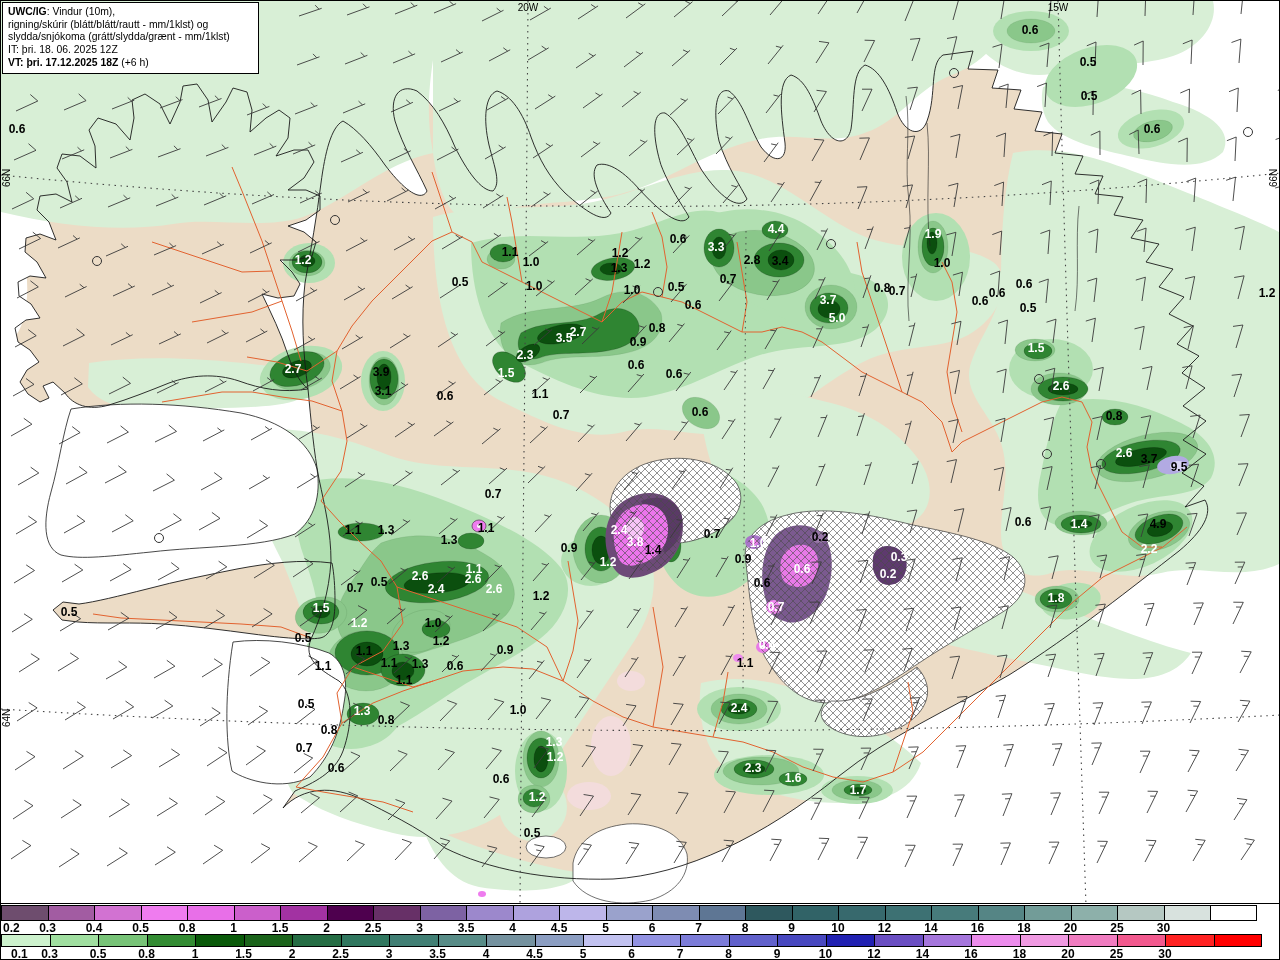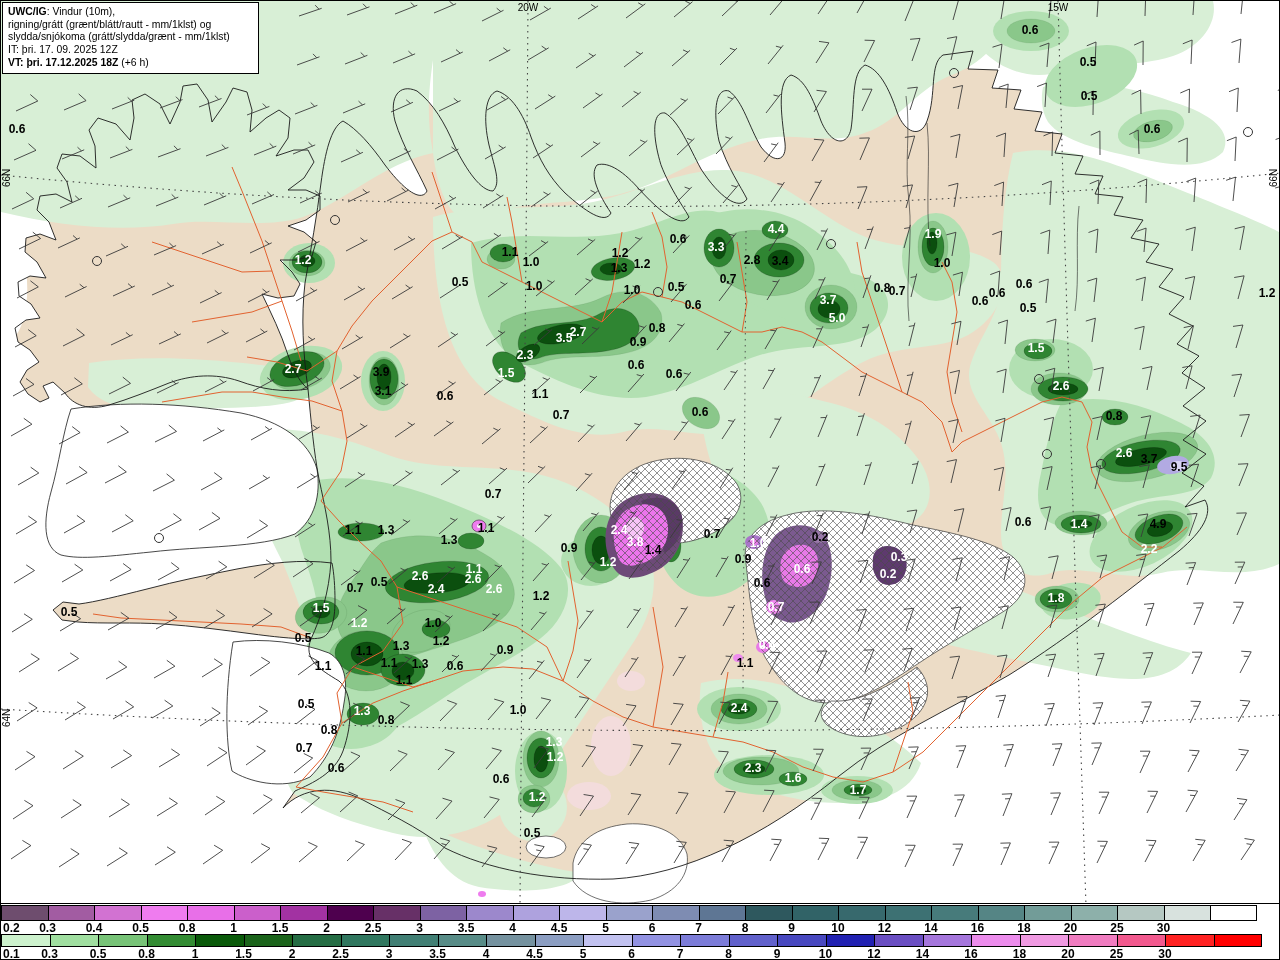--- a/index.html
+++ b/index.html
@@ -416,23 +416,23 @@
         <text x="527" y="10" text-anchor="middle" font-size="10" fill="#000">20W</text>
         <text x="1057" y="10" text-anchor="middle" font-size="10" fill="#000">15W</text>
         <text transform="translate(9,186) rotate(-90)" font-size="10" fill="#000">66N</text>
         <text transform="translate(1276,186) rotate(-90)" font-size="10" fill="#000">66N</text>
         <text transform="translate(9,726) rotate(-90)" font-size="10" fill="#000">64N</text>
       </g>
 </svg>
 
 <div class="titlebox" id="titlebox">
       <div><b>UWC/IG</b>: Vindur (10m),</div>
-      <div>rigning/grátt (grænt/blátt/rautt - mm/1klst) og</div>
+      <div>rigning/skúrir (blátt/blátt/rautt - mm/1klst) og</div>
       <div>slydda/snjókoma (grátt/slydda/grænt - mm/1klst)</div>
-      <div>IT: þri. 17. 09. 2025 12Z</div>
+      <div>IT: þri. 18. 06. 2025 12Z</div>
       <div><b>VT: þri. 17.12.2025 18Z</b> (+6 h)</div>
     </div>
 
 <div class="legend">
   <div class="bar" id="bar-sleet" style="top:1px;height:16px;">
         <div class="cell" style="background: rgb(110, 77, 110); width: 46.5px;"></div>
         <div class="cell" style="background: rgb(162, 92, 162); width: 46.5px;"></div>
         <div class="cell" style="background: rgb(210, 114, 210); width: 46.5px;"></div>
         <div class="cell" style="background: rgb(239, 124, 239); width: 46.5px;"></div>
         <div class="cell" style="background: rgb(232, 111, 232); width: 46.5px;"></div>
@@ -509,21 +509,21 @@
         <div class="cell" style="background: rgb(106, 78, 194); width: 48.5px;"></div>
         <div class="cell" style="background: rgb(165, 118, 220); width: 48.5px;"></div>
         <div class="cell" style="background: rgb(236, 140, 236); width: 48.5px;"></div>
         <div class="cell" style="background: rgb(240, 154, 226); width: 48.5px;"></div>
         <div class="cell" style="background: rgb(240, 124, 192); width: 48.5px;"></div>
         <div class="cell" style="background: rgb(242, 89, 142); width: 48.5px;"></div>
         <div class="cell" style="background: rgb(255, 34, 34); width: 48.5px;"></div>
         <div class="cell" style="background: rgb(255, 0, 0); width: 48.5px;"></div>
       </div>
   <div class="lblrow" id="lbl-rain" style="top:43px;">
-        <span class="first" style="left: 2px;">0.1</span>
+        <span class="first" style="left: 10px;">0.1</span>
         <span style="left: 48.5px;">0.3</span>
         <span style="left: 97px;">0.5</span>
         <span style="left: 145.5px;">0.8</span>
         <span style="left: 194px;">1</span>
         <span style="left: 242.5px;">1.5</span>
         <span style="left: 291px;">2</span>
         <span style="left: 339.5px;">2.5</span>
         <span style="left: 388px;">3</span>
         <span style="left: 436.5px;">3.5</span>
         <span style="left: 485px;">4</span>

